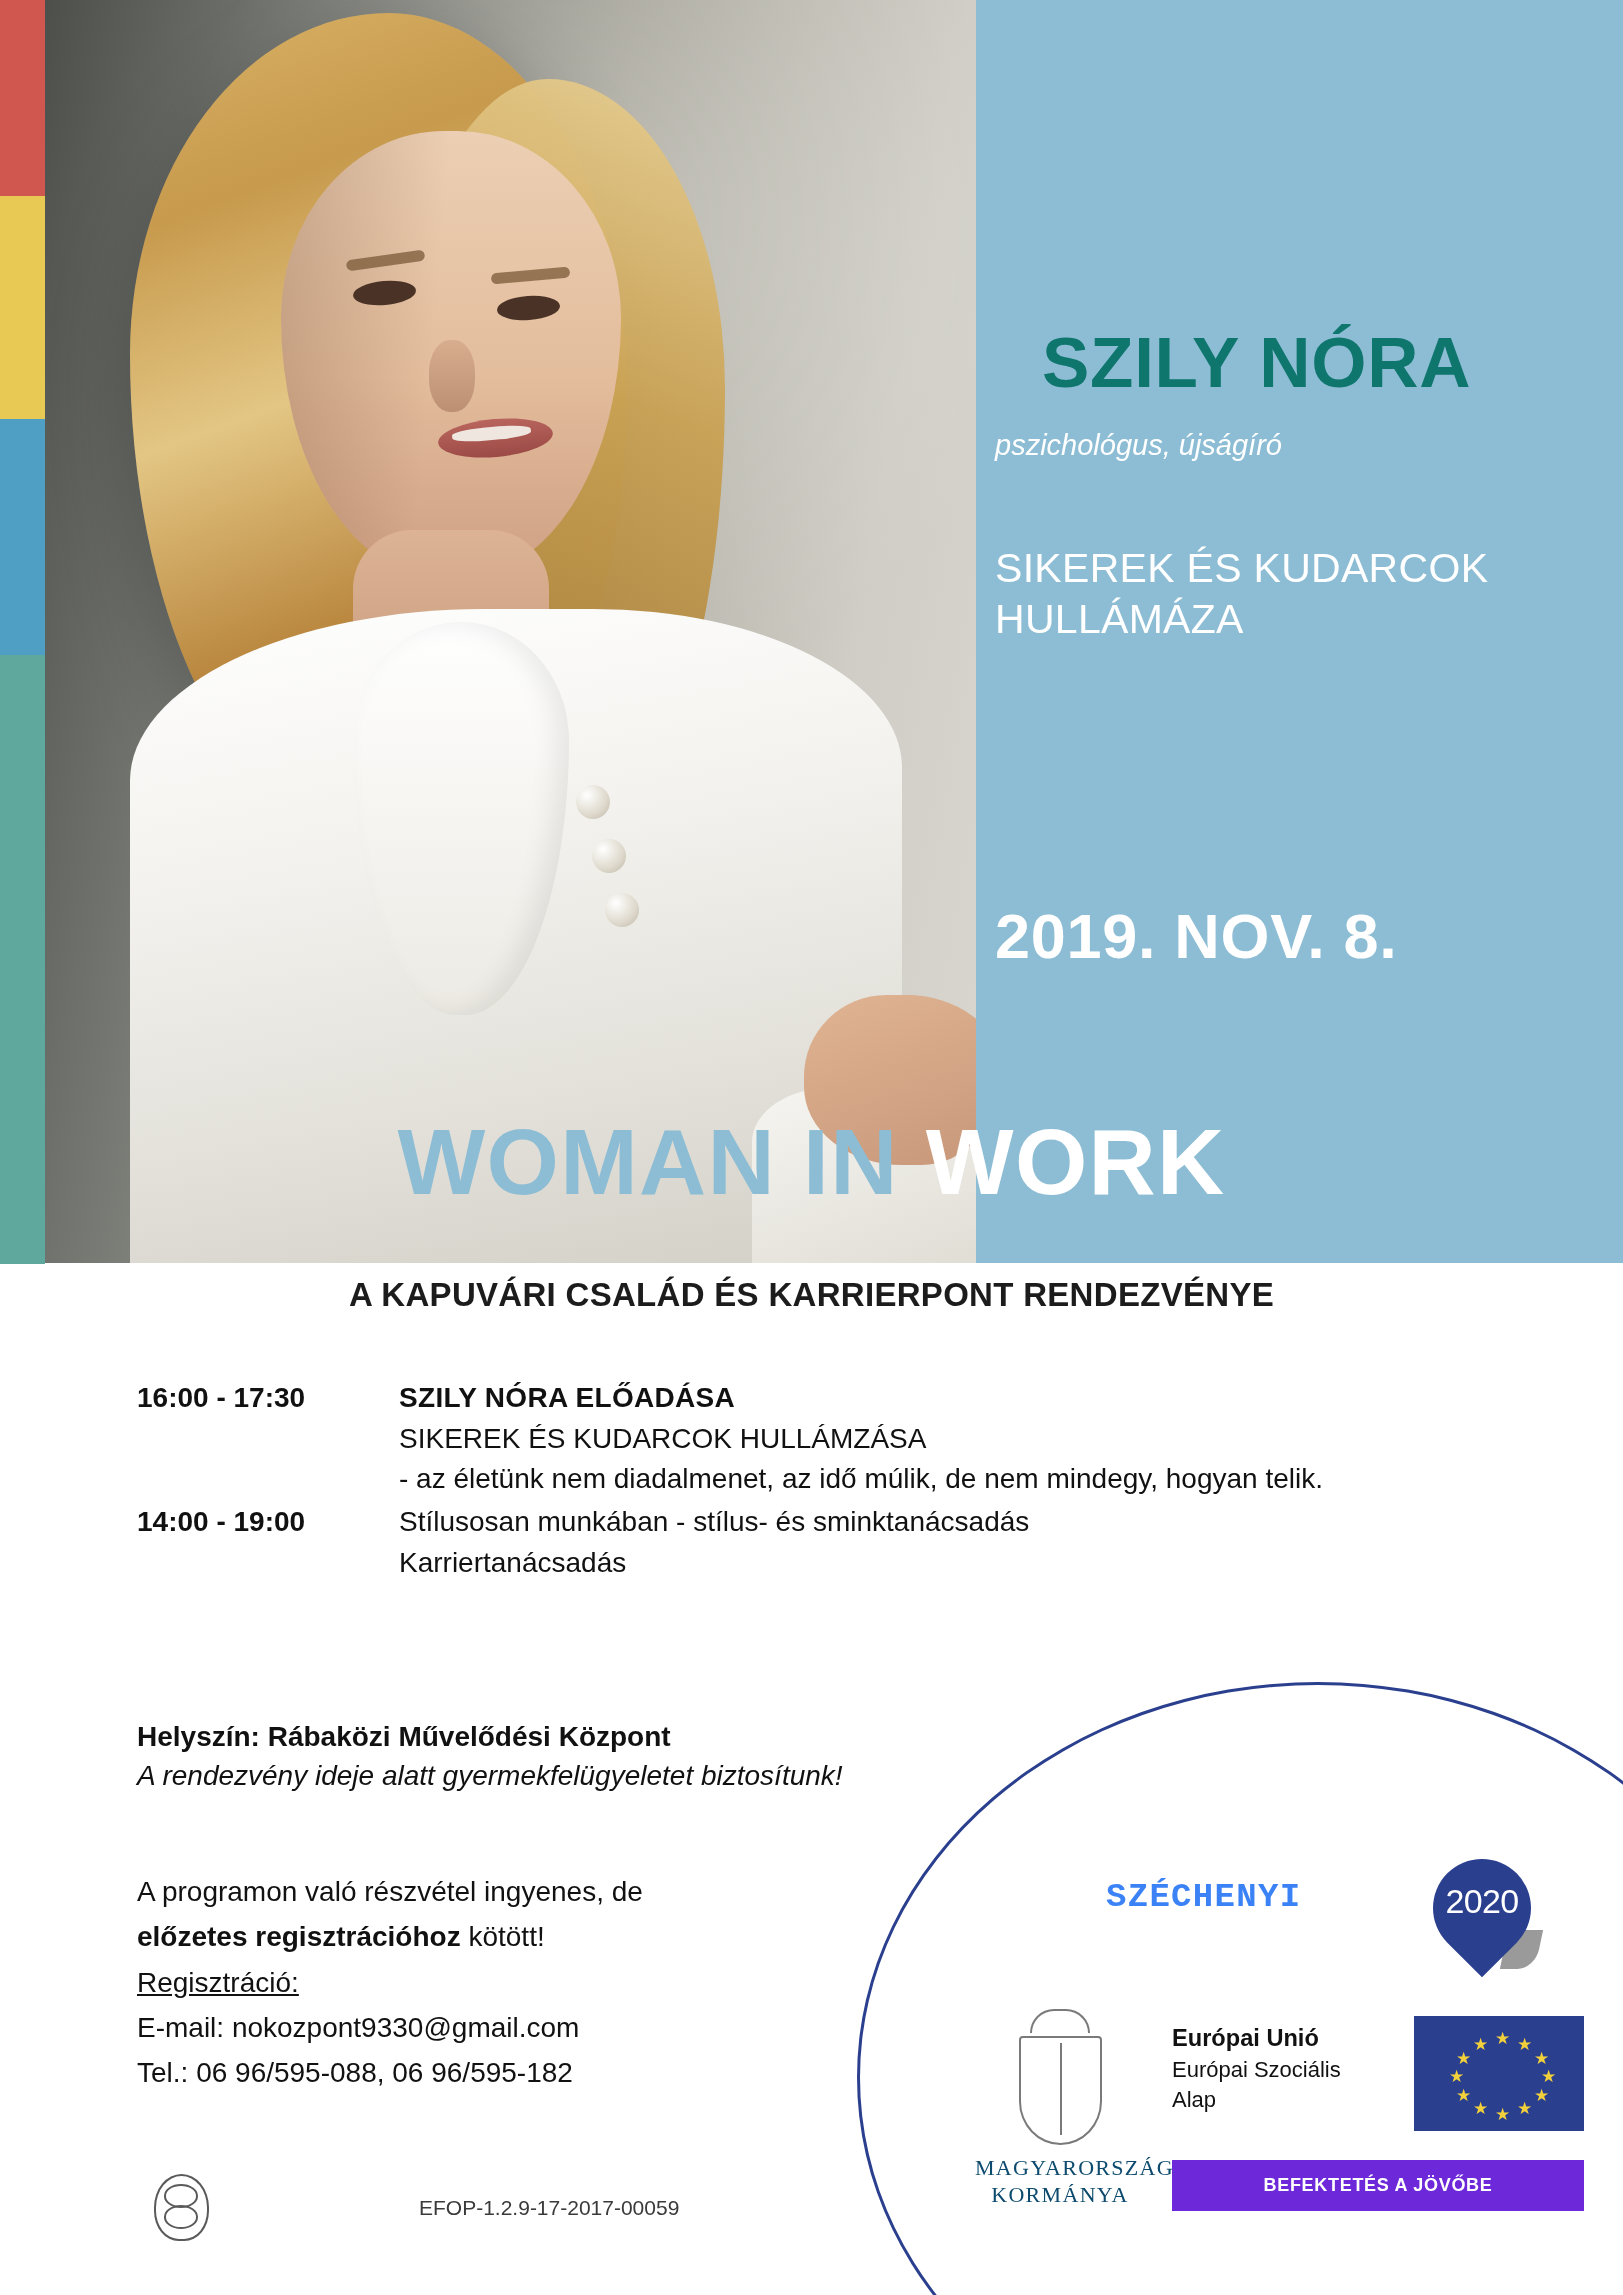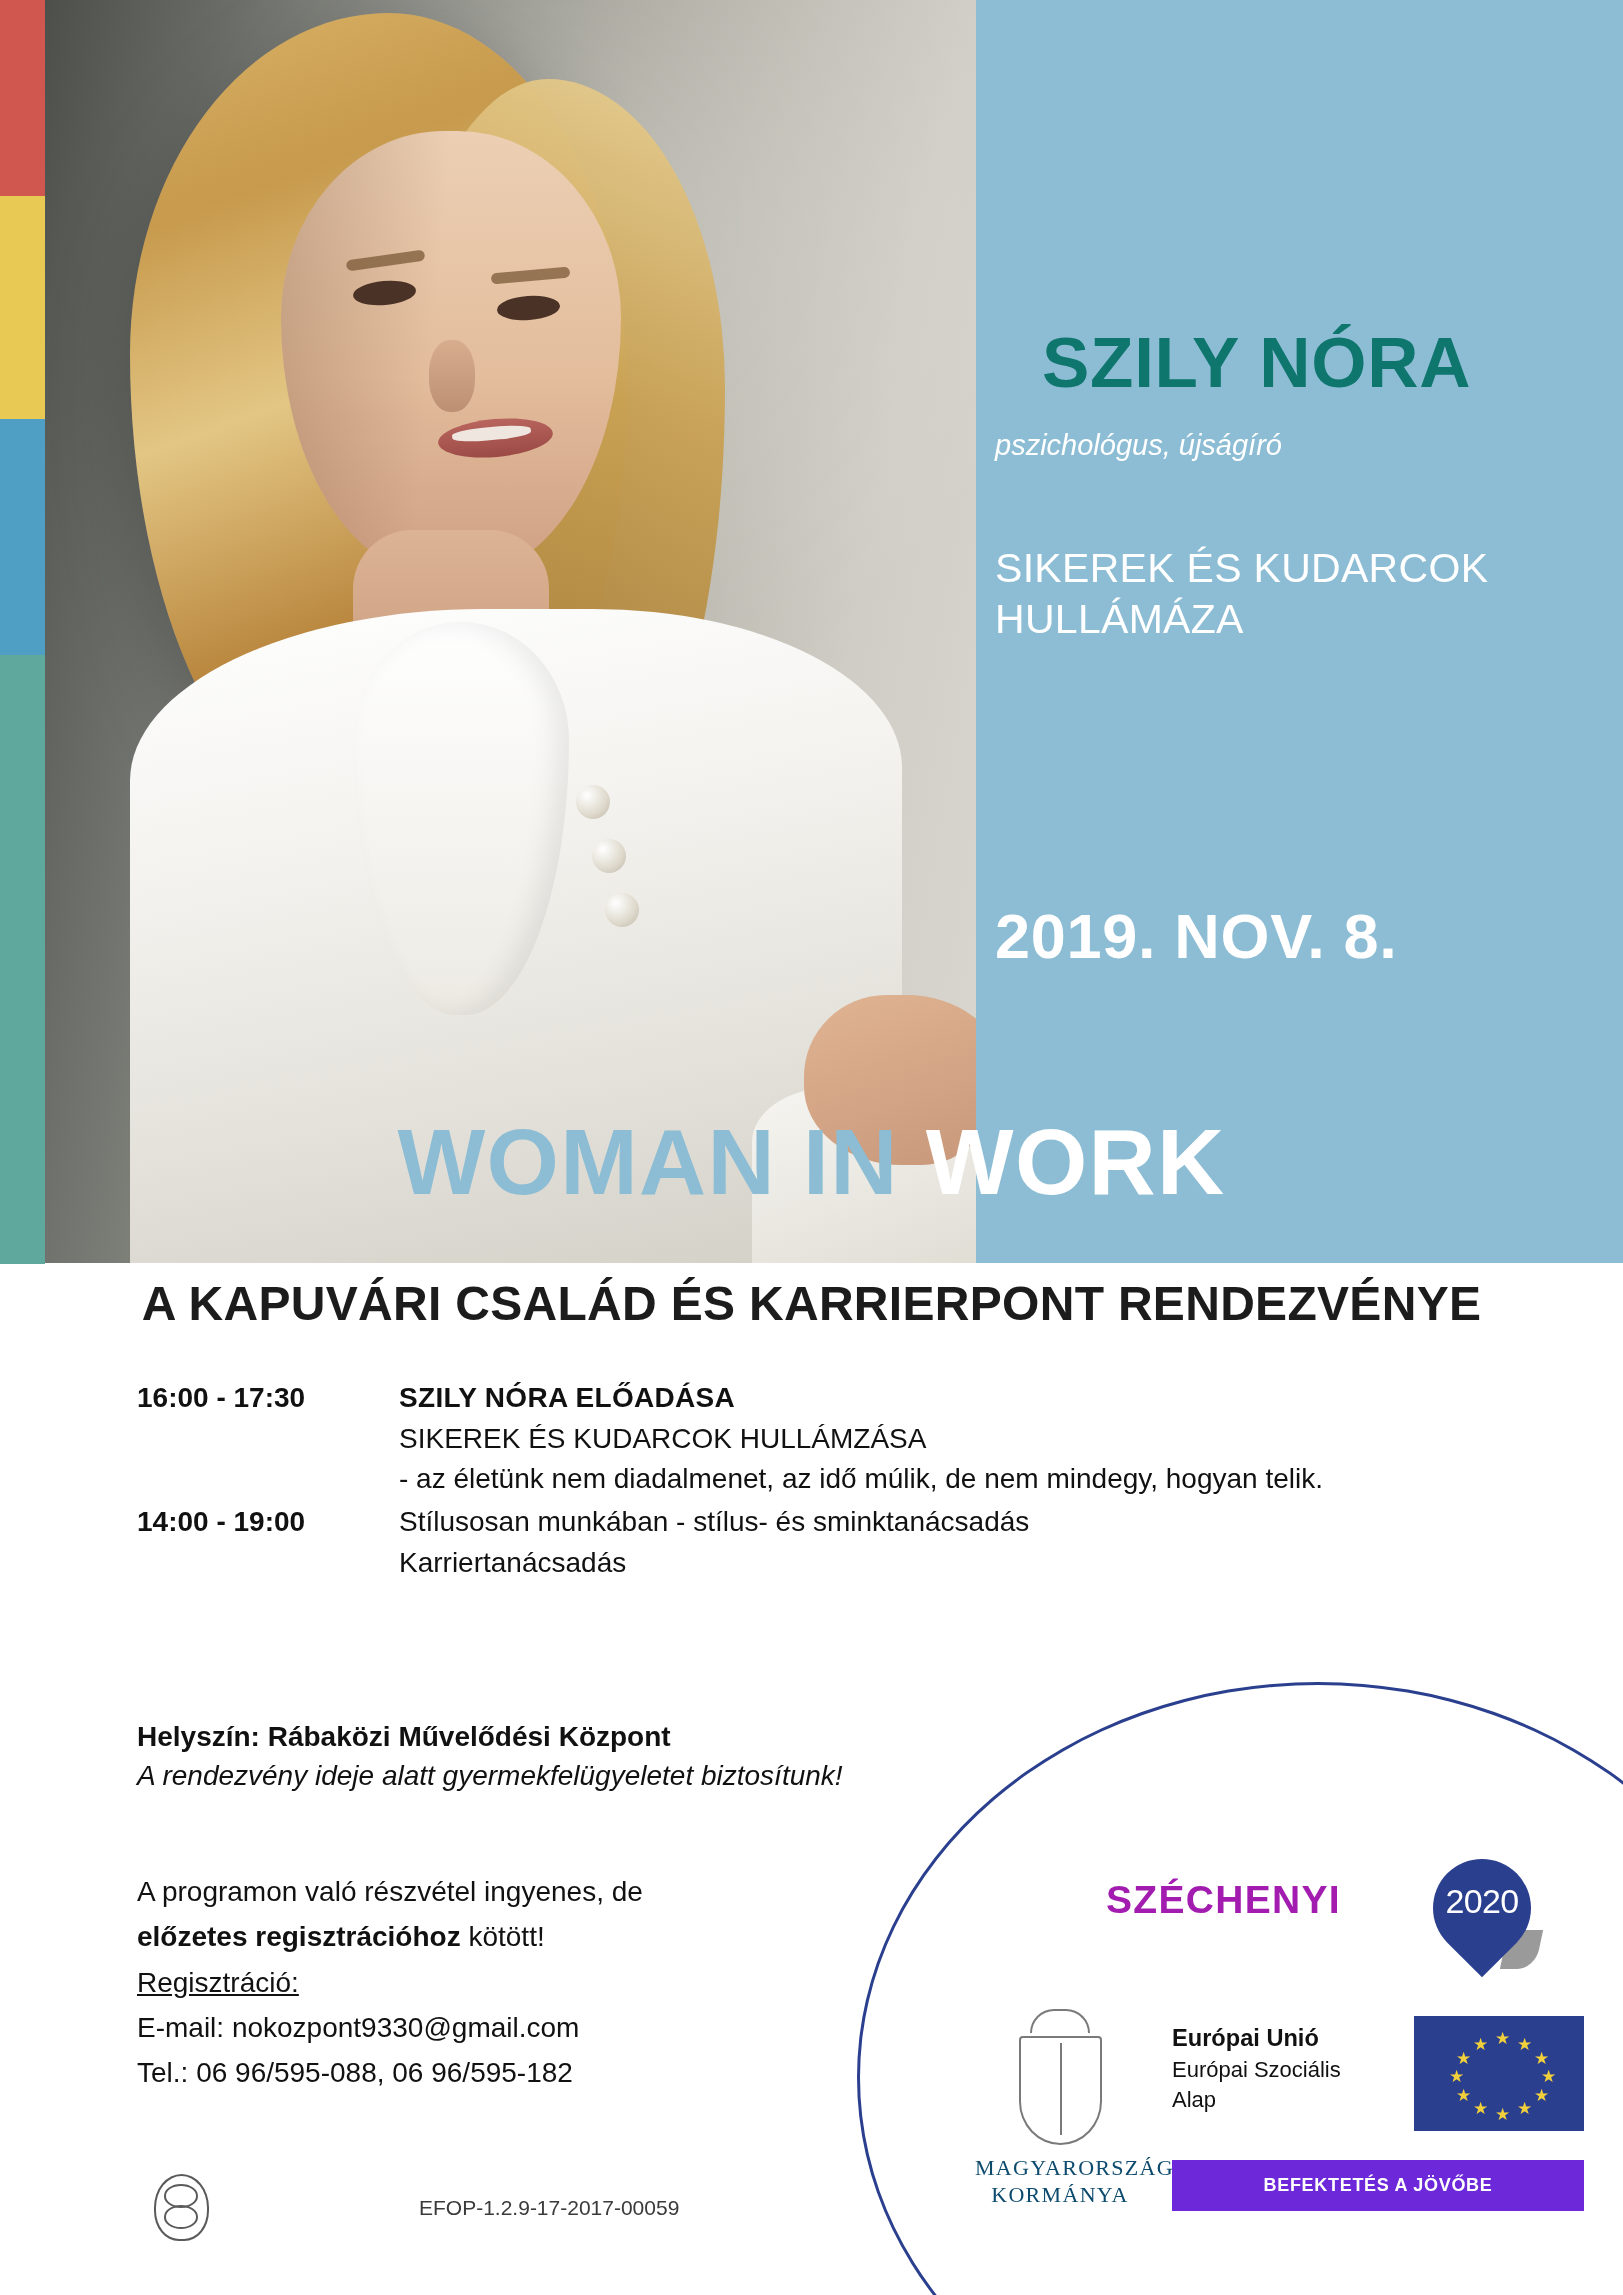--- a/index.html
+++ b/index.html
@@ -127,21 +127,21 @@
     position:absolute; left:0; top:1116px; width:1623px;
     text-align:center; font-weight:bold; font-size:93px; letter-spacing:1.3px;
     line-height:1;
   }
   .wiw .w1 { color:#8cbdd4; }
   .wiw .w2 { color:#ffffff; }
 
   
   .subtitle {
     position:absolute; left:0; top:1276px; width:1623px;
-    text-align:center; color:#1c1c1c; font-weight:bold; font-size:48px;
+    text-align:center; color:#1c1c1c; font-weight:bold; font-size:33px;
     letter-spacing:0.3px;
   }
 
   
   .program { position:absolute; left:137px; top:1378px; width:1375px; }
   .prow { display:flex; align-items:flex-start; margin-bottom:2.6px; }
   .ptime { width:262px; font-weight:bold; font-size:28px; color:#111; line-height:1.45; }
   .pcontent { flex:1; font-size:28px; color:#111; line-height:1.45; }
   .pmain { font-weight:bold; letter-spacing:0.3px; }
   .psub { font-weight:normal; }
@@ -166,22 +166,22 @@
   .arc {
     position:absolute; left:857px; top:1682px; width:916px; height:785px;
     border:3.3px solid #2b3f8f; border-radius:50%;
     clip-path: polygon(0 0, 100% 0, 100% 100%, 0 100%);
     background:transparent;
   }
   .szechenyi {
     position:absolute; left:1106px; top:1852px; width:458px; height:118px;
   }
   .sz-text {
-    position:absolute; left:0; top:26px; font-size:39px; font-weight:bold;
-    color:#a21caf; letter-spacing:1.3px;
+    position:absolute; left:0; top:26px; font-size:34px; font-weight:bold;
+    color:#3b82f6; letter-spacing:1.3px;font-family:Liberation Mono, monospace;
   }
   .sz-pin {
     position:absolute; left:327px; top:6.5px; width:98px; height:124px;
   }
   .sz-pin-shape {
     position:absolute; left:0; top:0; width:98px; height:98px;
     background:#2b3f8f; border-radius:50% 50% 50% 0;
     transform:rotate(-45deg);
   }
   .sz-pin-num {

